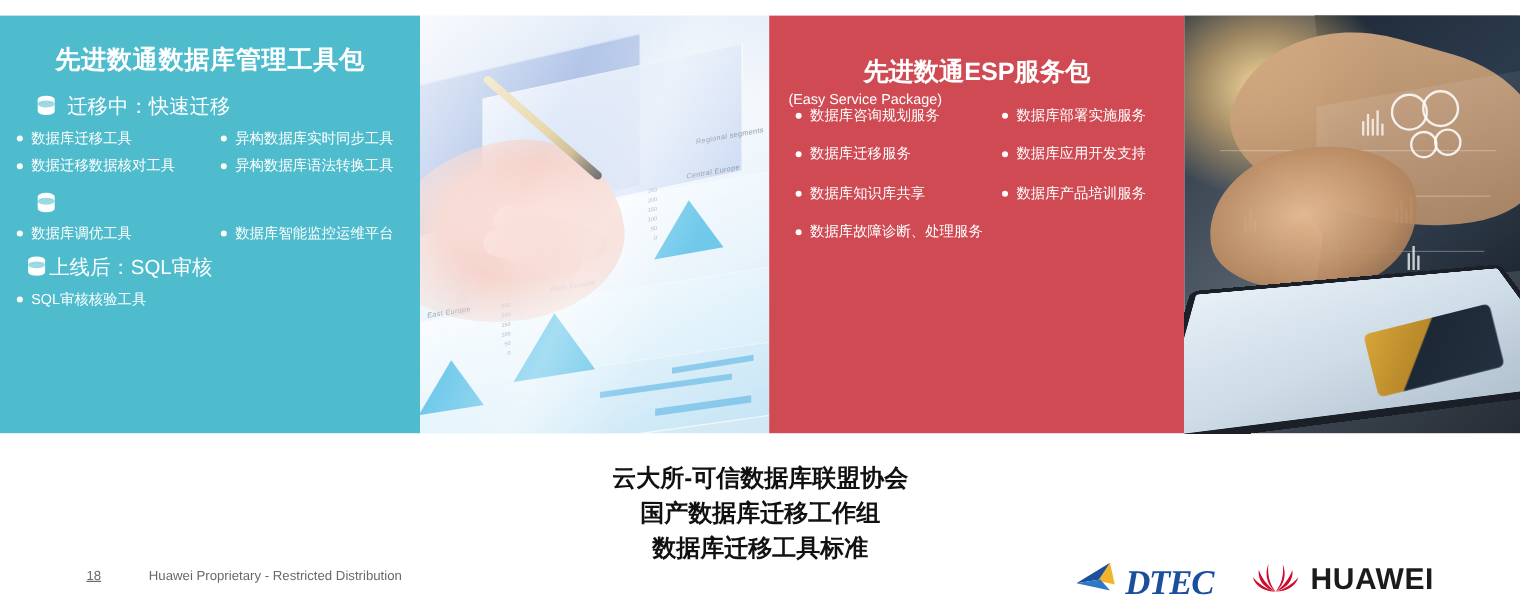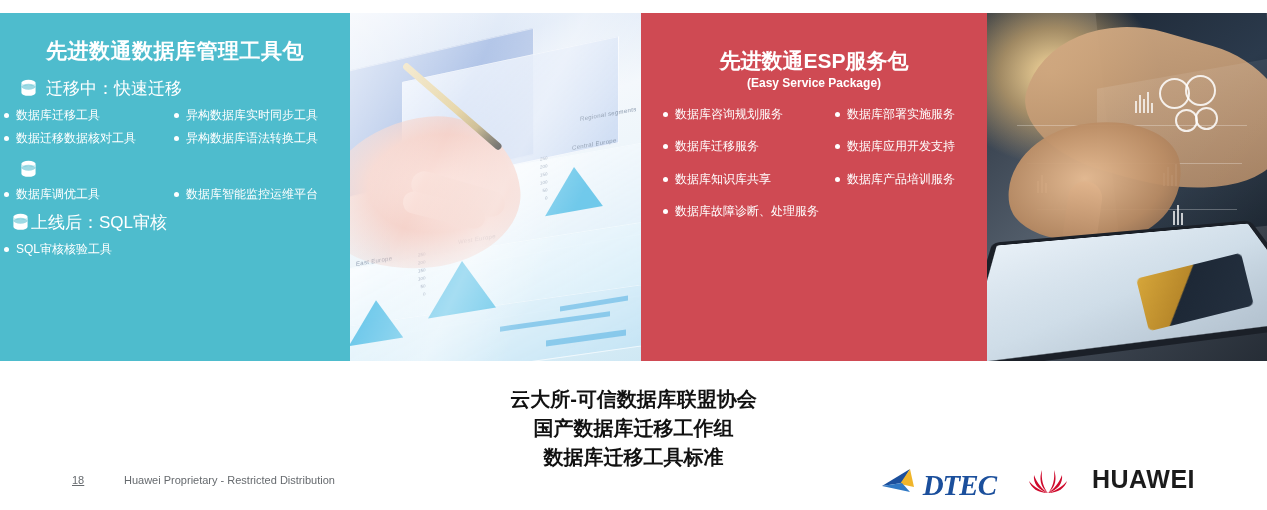--- a/index.html
+++ b/index.html
@@ -26,21 +26,21 @@
     flex-direction: row;
   }
 
   
   #teal-panel {
     width: 350px;
     height: 348px;
     background: #4ebccd;
     position: relative;
     box-sizing: border-box;
-    padding: 0 4px;
+    padding: 0 14px;
     color: #ffffff;
     flex: 0 0 350px;
   }
   #teal-title {
     font-size: 21px;
     font-weight: bold;
     text-align: center;
     letter-spacing: 0.5px;
     margin-top: 25px;
     line-height: 1.2;
@@ -183,31 +183,29 @@
   #red-title {
     margin-top: 24px;
     font-size: 21px;
     font-weight: bold;
     text-align: center;
     line-height: 1.15;
   }
   #red-subtitle {
     margin-top: 3px;
     font-size: 12px;
-    font-weight: bold;
-    text-align: center;
+    font-weight: normal;
   }
   #red-sectiontitle {
     margin-top: 22px;
     font-size: 17px;
     font-weight: bold;
     text-align: center;
   }
   #red-grid {
-    margin-top: 18px;
     display: grid;
     grid-template-columns: 172px 160px;
     row-gap: 19px;
     padding-left: 6px;
   }
   #red-grid .b-item { font-size: 12px; }
   #red-last {
     margin-top: 19px;
     padding-left: 6px;
   }
@@ -355,22 +353,22 @@
     font-family: "Liberation Serif", serif;
     font-style: italic;
     font-weight: bold;
     font-size: 29px;
     color: #1b4f9c;
     letter-spacing: -1px;
     line-height: 1;
   }
   .logo-huawei {
     display: flex;
-    align-items: flex-start;
-    gap: 24px;
+    align-items: center;
+    gap: 9px;
   }
   .huawei-text {
     font-size: 25px;
     font-weight: bold;
     color: #1b1b1b;
     letter-spacing: .5px;
     line-height: 1;
   }
 </style>
 </head>

